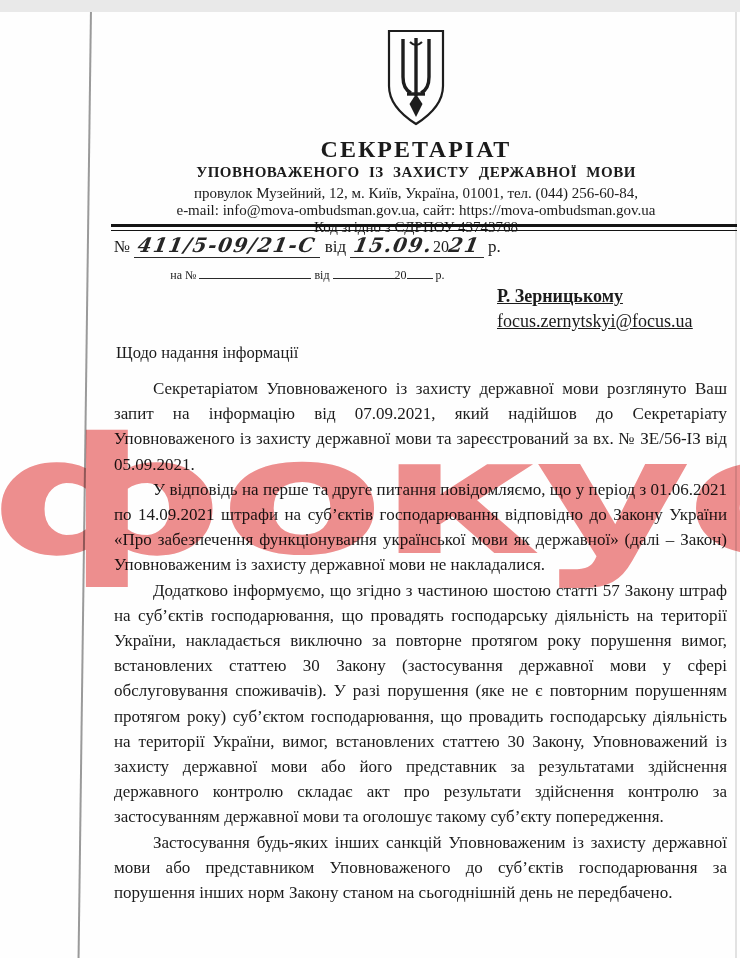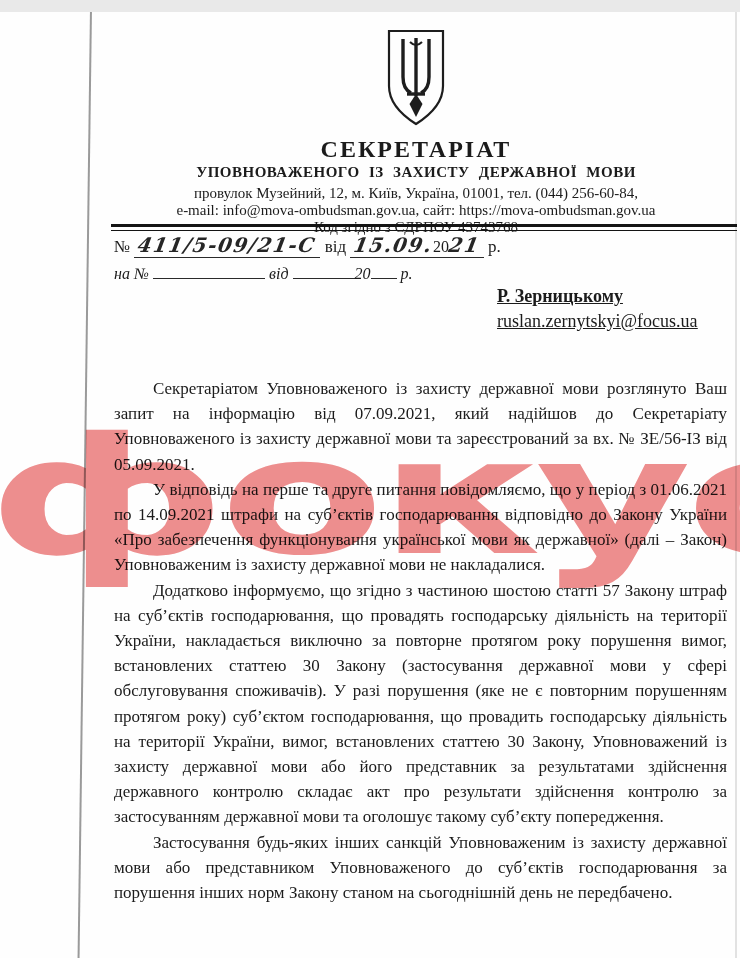--- a/index.html
+++ b/index.html
@@ -40,21 +40,21 @@
   .addr { font-size:15px; margin-top:4px; line-height:17px; }
   .addr2 { font-size:15px; line-height:17px;text-align:center; }
   .addr3 { font-size:15px; line-height:17px; }
   .double-rule {
     position:absolute; top:212px; left:111px; width:626px; height:3px;
     border-top:3px solid #141414; border-bottom:1.5px solid #141414;
   }
   
   .ref-block { position:absolute; top:221px; left:114px; font-size:17px; }
   .ref-line1 { height:27px; }
-  .ref-line2 { font-style:italic; margin-top:4px; font-size:16px; }
+  .ref-line2 { margin-top:4px; font-size:12px;text-align:center; }
   .hand {
     display:inline-block;
     font-family:"DejaVu Serif", serif;
     font-style:italic; font-weight:bold;
     font-size:20px; letter-spacing:1.5px;
     transform:skewX(-10deg);
     color:#262626;
   }
   .u { border-bottom:1.5px solid #2a2a2a; padding:0 4px 1px 4px; }
   .blank { display:inline-block; border-bottom:1.5px solid #2a2a2a; height:14px; vertical-align:baseline; }
@@ -125,23 +125,24 @@
       <span>на №</span>
       <span class="blank b1"></span>
       <span>від</span>
       <span class="blank b2"></span><span>20</span><span class="blank b3"></span>
       <span>р.</span>
     </div>
   </div>
 
   <div class="recipient">
     <div class="name">Р. Зерницькому</div>
-    <div class="email">ruslan.zernytskyi@focus.ua</div>
+    <div class="email">focus.zernytskyi@focus.ua</div>
   </div>
 
+  <div class="subject">Щодо надання інформації</div>
 
   <div class="body">
     <p>Секретаріатом Уповноваженого із захисту державної мови розглянуто Ваш запит на інформацію від 07.09.2021, який надійшов до Секретаріату Уповноваженого із захисту державної мови та зареєстрований за вх. № ЗЕ/56-ІЗ від 05.09.2021.</p>
     <p>У відповідь на перше та друге питання повідомляємо, що у період з 01.06.2021 по 14.09.2021 штрафи на суб’єктів господарювання відповідно до Закону України «Про забезпечення функціонування української мови як державної» (далі – Закон) Уповноваженим із захисту державної мови не накладалися.</p>
     <p>Додатково інформуємо, що згідно з частиною шостою статті 57 Закону штраф на суб’єктів господарювання, що провадять господарську діяльність на території України, накладається виключно за повторне протягом року порушення вимог, встановлених статтею 30 Закону (застосування державної мови у сфері обслуговування споживачів). У разі порушення (яке не є повторним порушенням протягом року) суб’єктом господарювання, що провадить господарську діяльність на території України, вимог, встановлених статтею 30 Закону, Уповноважений із захисту державної мови або його представник за результатами здійснення державного контролю складає акт про результати здійснення контролю за застосуванням державної мови та оголошує такому суб’єкту попередження.</p>
     <p>Застосування будь-яких інших санкцій Уповноваженим із захисту державної мови або представником Уповноваженого до суб’єктів господарювання за порушення інших норм Закону станом на сьогоднішній день не передбачено.</p>
 
   </div>
 
   <div class="watermark">фокус</div>

